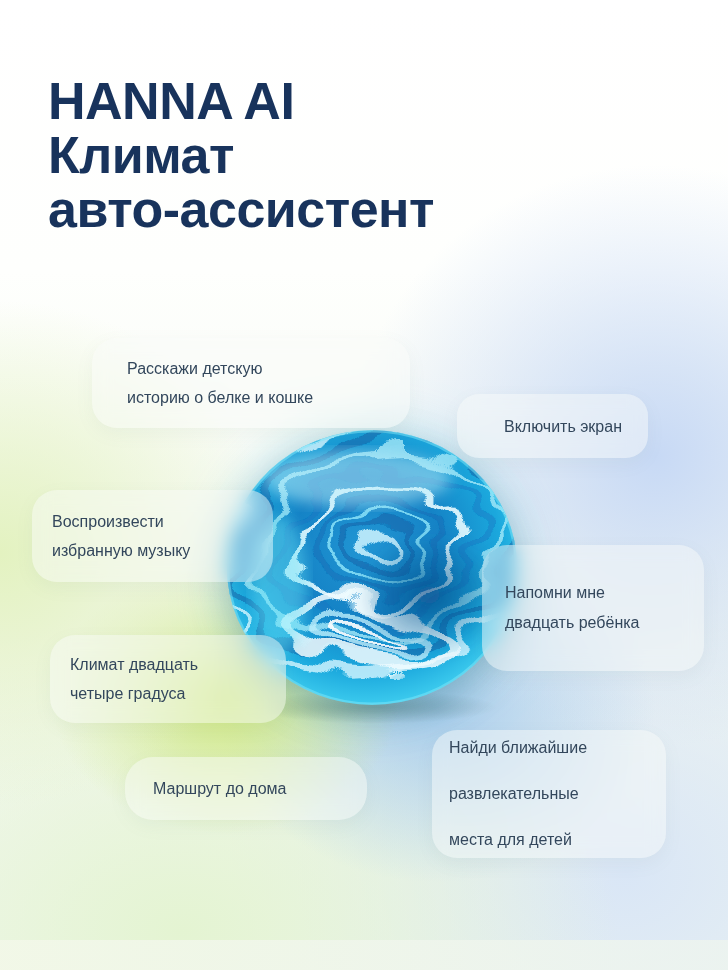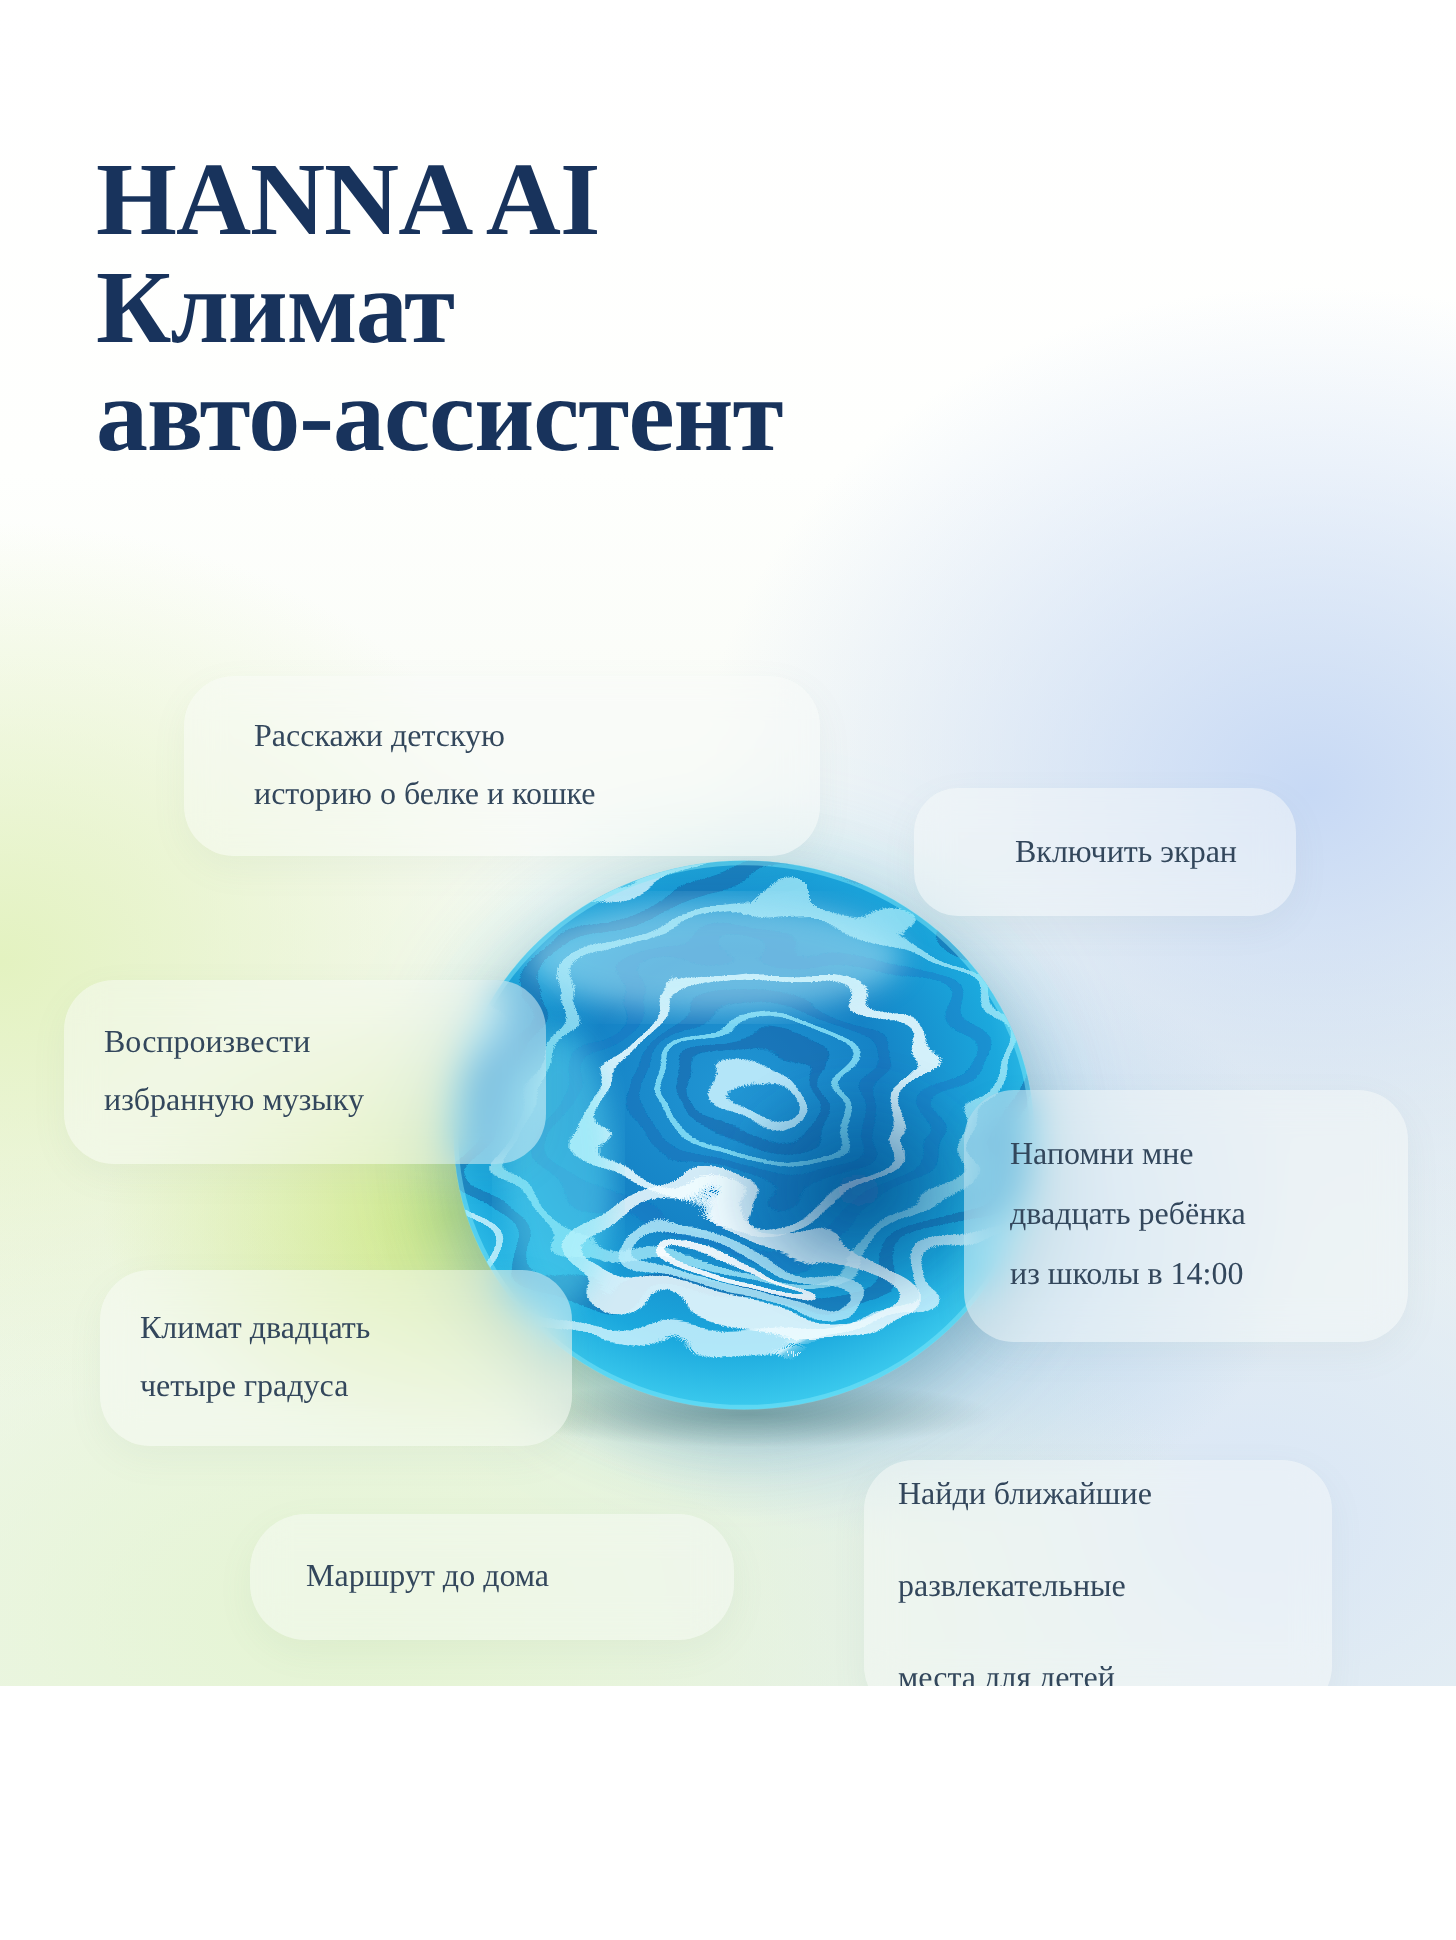--- a/index.html
+++ b/index.html
@@ -1,20 +1,20 @@
 <!DOCTYPE html>
 <html><head>
 <meta charset="utf-8">
 <style>
   html,body{margin:0;padding:0;}
   .poster{
     position:relative;
-    width:728px;height:843px;
+    width:728px;height:970px;
     overflow:hidden;
-    font-family:Liberation Serif, serif;
+    font-family:Liberation Sans, sans-serif;
     background:#0ea5e9;
   }
   
   .bg{
     position:absolute;inset:0;
     background:
       radial-gradient(42% 30% at 90% 47%, #c7d9f5 0%, rgba(199,217,245,0) 100%),
       radial-gradient(38% 26% at 0% 57%, #e3f2c0 0%, rgba(227,242,192,0) 100%),
       radial-gradient(24% 14% at 31% 72%, #cde77f 0%, rgba(205,231,127,0) 100%),
       radial-gradient(30% 18% at 60% 73%, #a9cdec 0%, rgba(169,205,236,0) 100%),
@@ -149,21 +149,20 @@
   </div>
 
   <div class="bubble b-music">
     <div>Воспроизвести</div>
     <div>избранную музыку</div>
   </div>
 
   <div class="bubble b-reminder">
     <div>Напомни мне</div>
     <div>двадцать ребёнка</div>
-    <div>из школы в 14:00</div>
   </div>
 
   <div class="bubble b-climate">
     <div>Климат двадцать</div>
     <div>четыре градуса</div>
   </div>
 
   <div class="bubble b-route">
     <div>Маршрут до дома</div>
   </div>

